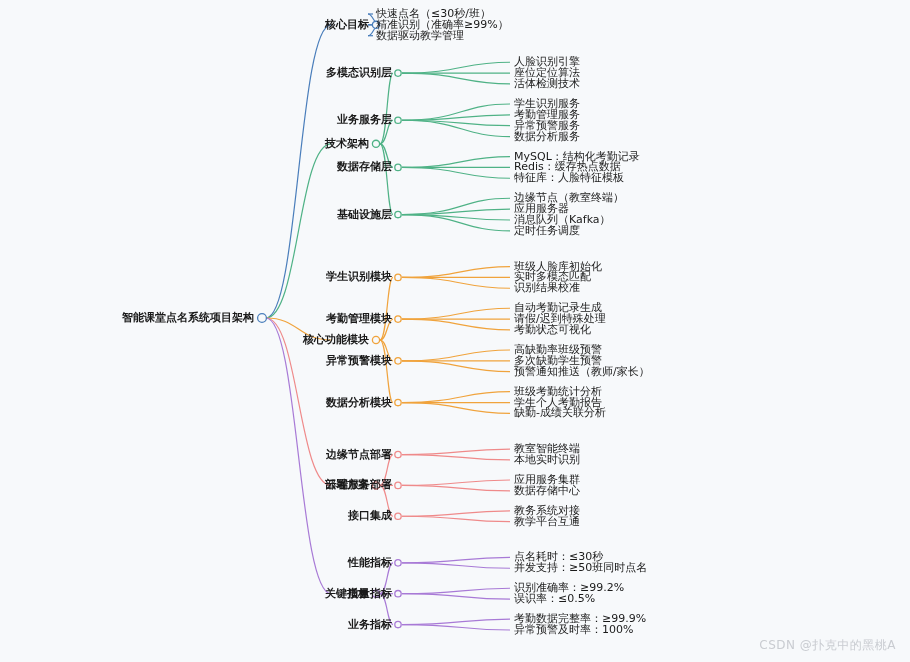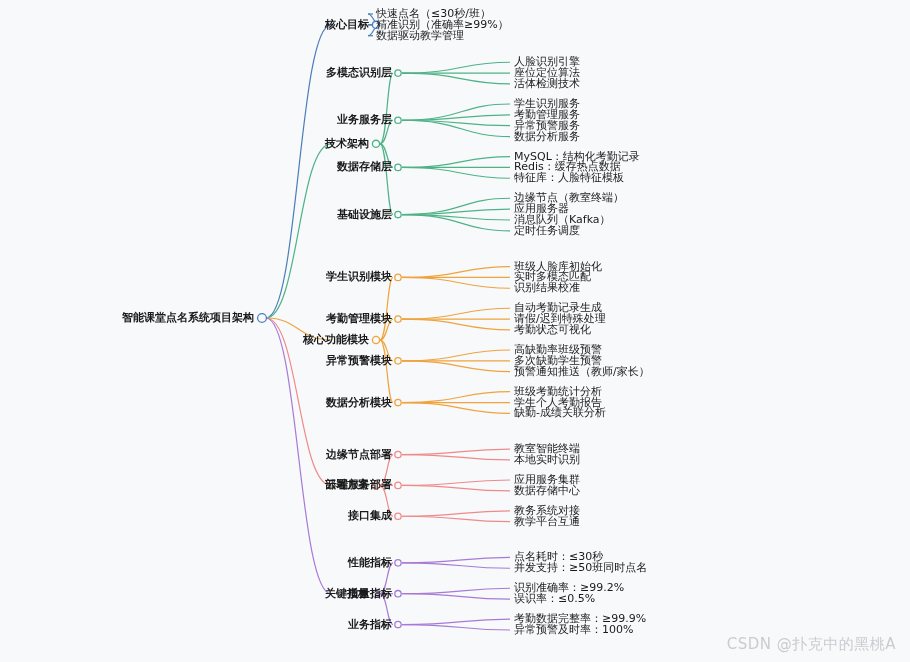--- a/index.html
+++ b/index.html
@@ -52,21 +52,21 @@
     stroke-width: 1.2;
   }
   .node-circle {
     fill: #f7f9fb;
     stroke-width: 1.3;
   }
   .watermark {
     position: absolute;
     right: 14px;
     bottom: 8px;
-    font-size: 15px;
+    font-size: 12px;
     color: #c9ccd1;
     font-family: "DejaVu Sans", "Liberation Sans", sans-serif;
     letter-spacing: 0.5px;
     user-select: none;
   }
 </style>
 </head>
 <body>
 
 <svg id="mindmap" viewBox="0 0 910 662" xmlns="http://www.w3.org/2000/svg">

